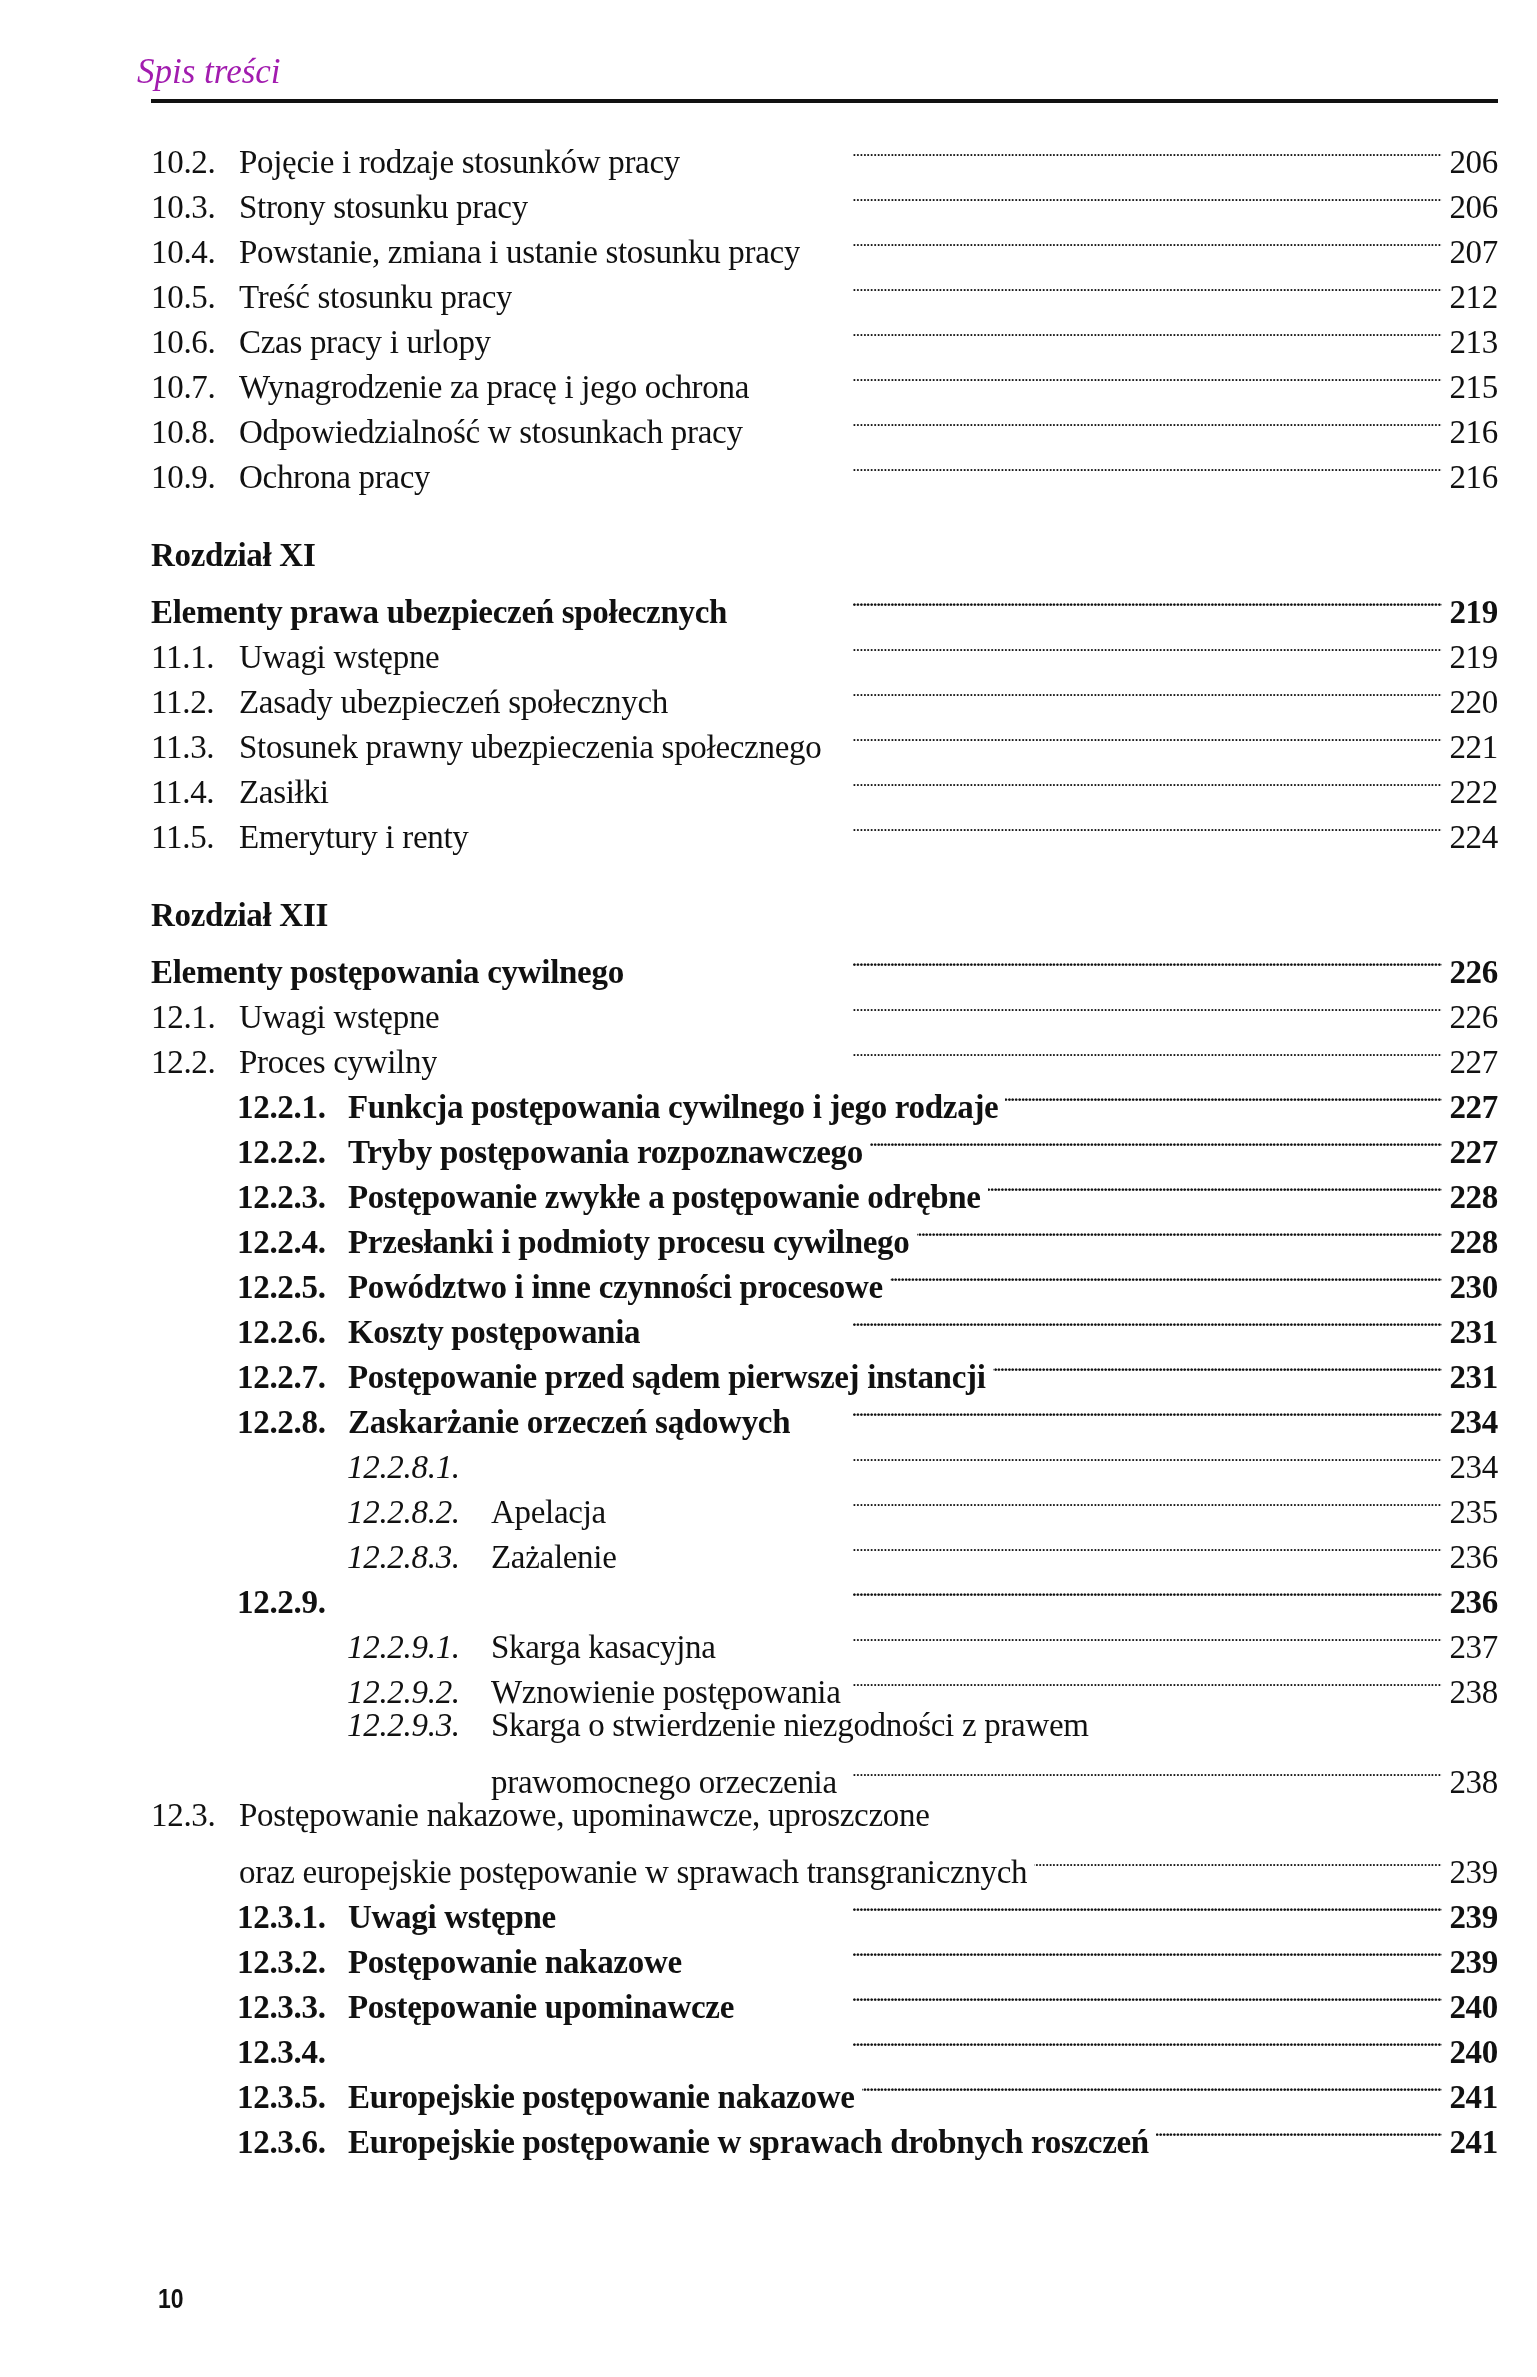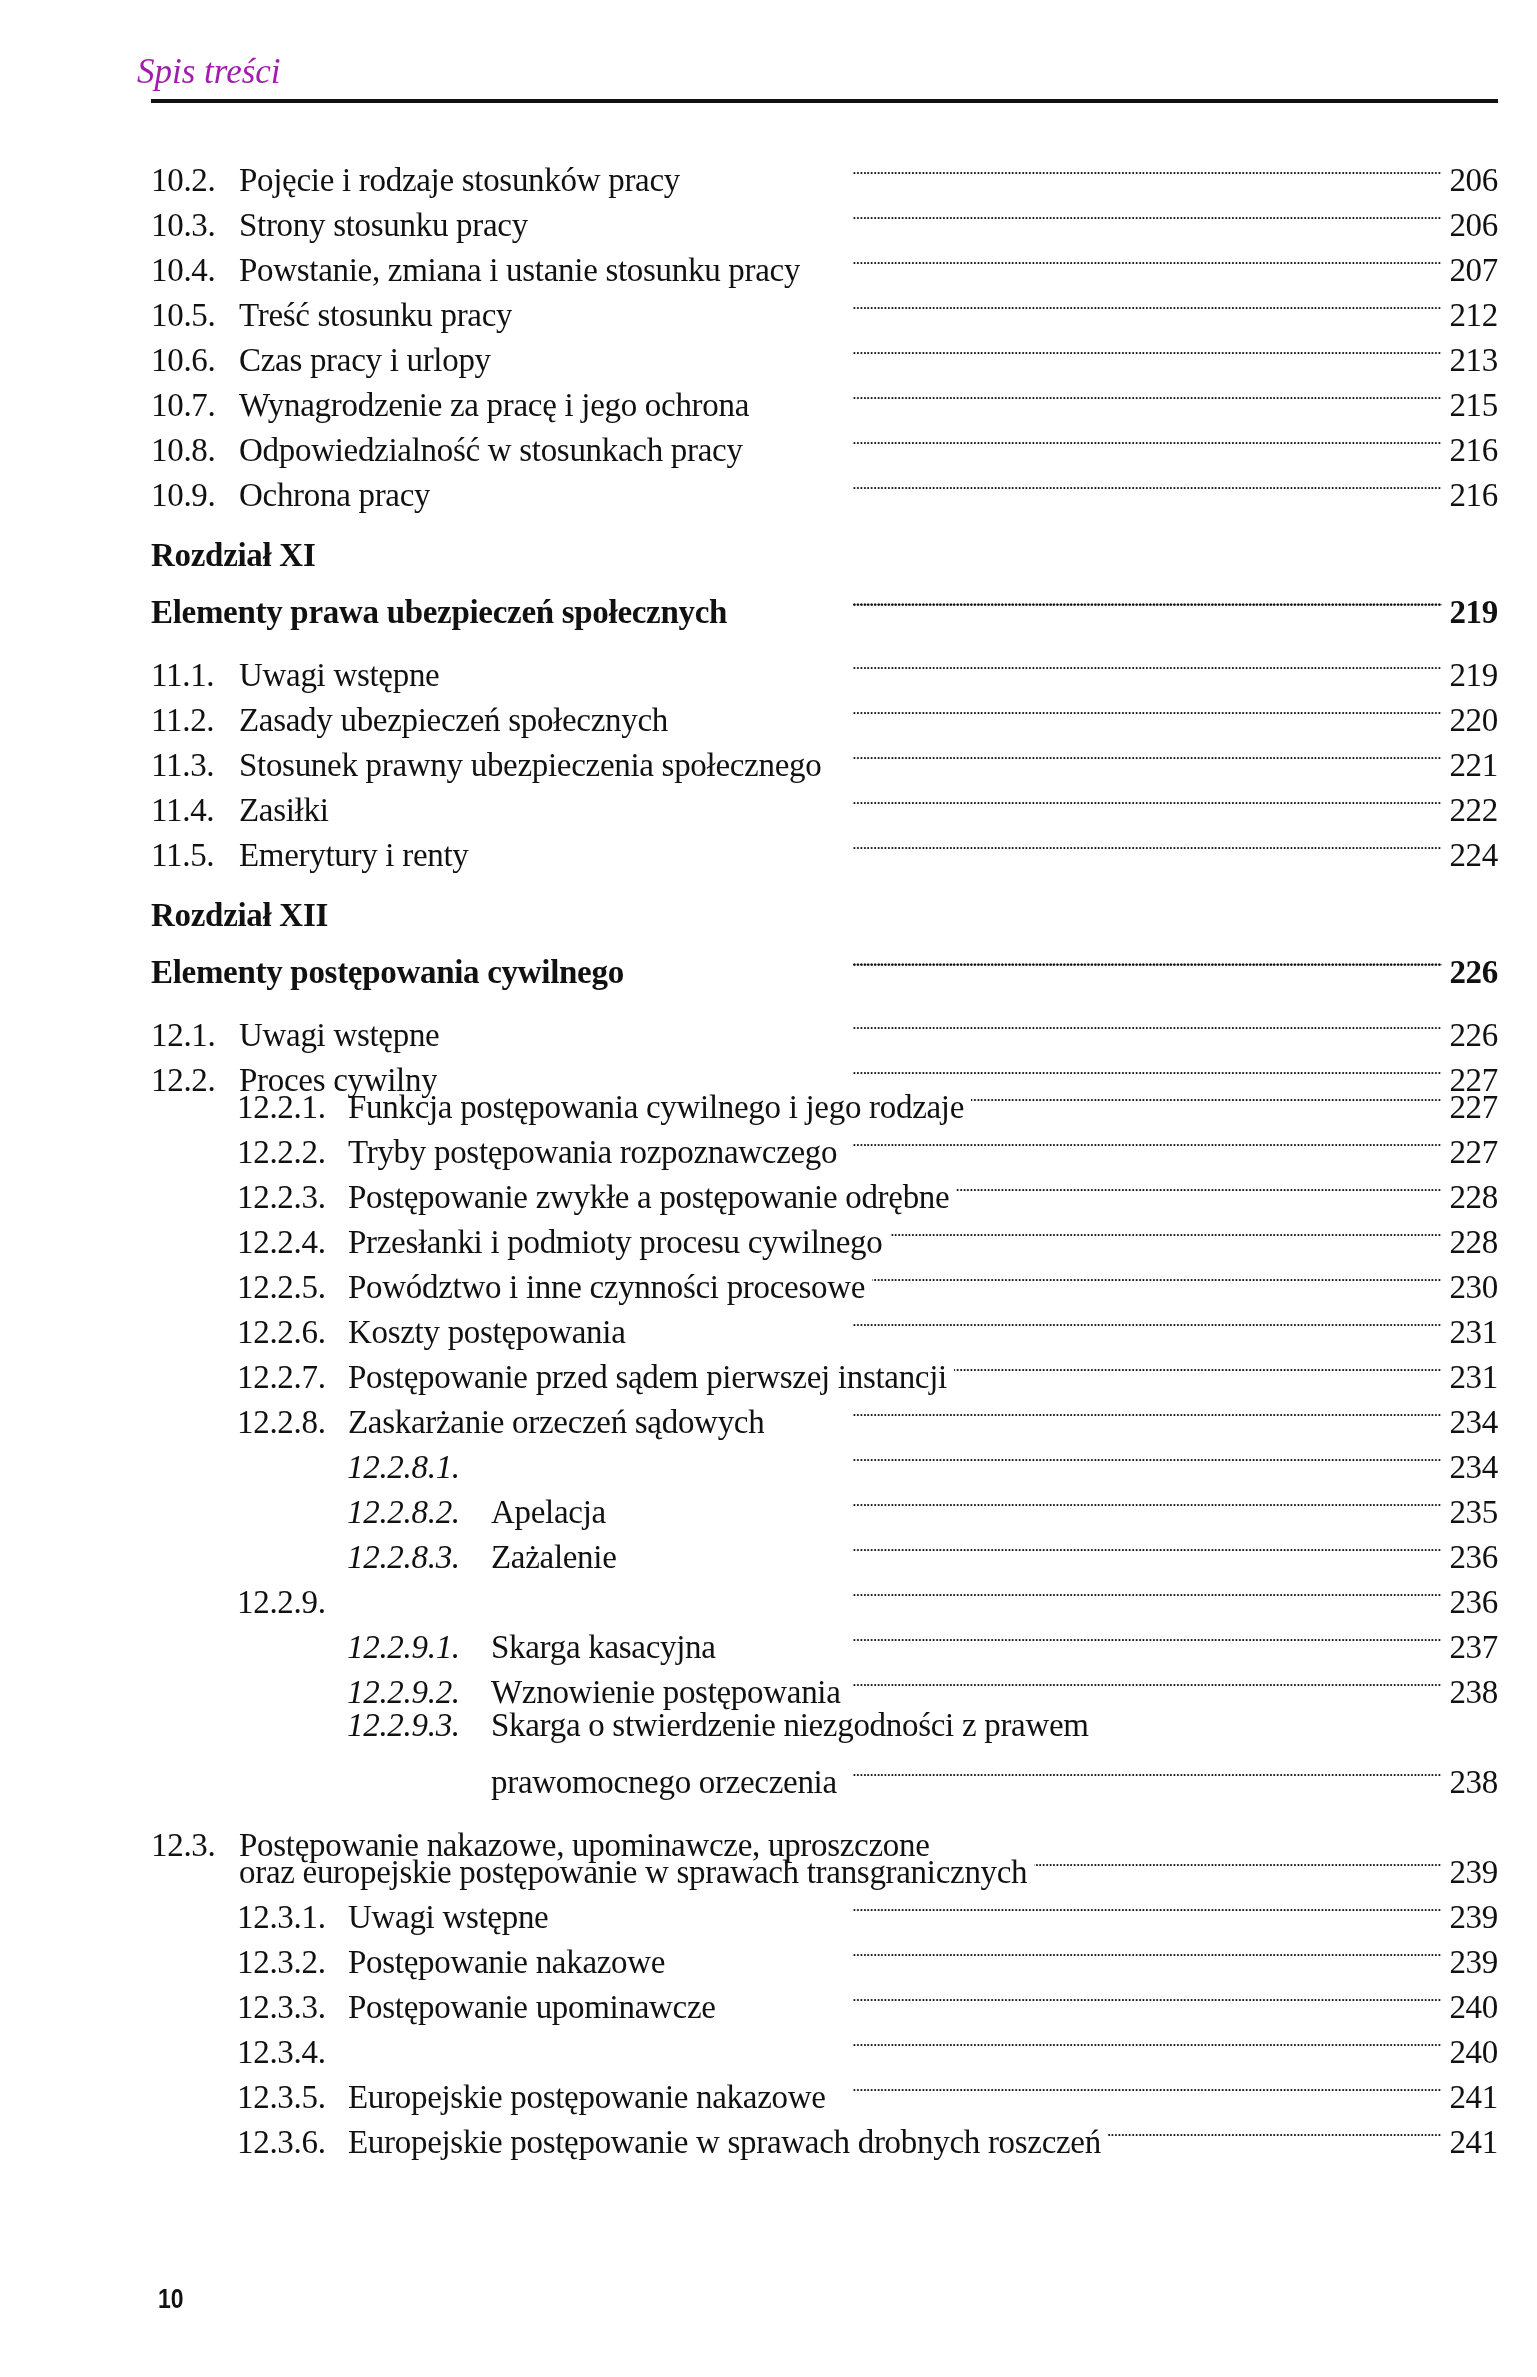--- a/index.html
+++ b/index.html
@@ -22,22 +22,22 @@
     flex: 1 1 auto; overflow: hidden; margin: 0 7px; position: relative; height: 45px;
   }
   .row .leader::before {
     content: ". . . . . . . . . . . . . . . . . . . . . . . . . . . . . . . . . . . . . . . . . . . . . . . . . . . . . . . . . . . . . . . . . . . . . . . . . . . . . . . . . . . . . . . . . . . . . . . . . . . . . . . . . . . . . . . . . . . . . . . . . . . . . . . . . . . . . . . . . . . . . . . . . . . . . . . . . . . . . . . . . . . . . . . . . . . .";
     position: absolute; right: 0; bottom: 0; white-space: nowrap;
     font-size: 17.3px; letter-spacing: -2.6px; line-height: 45px;
     direction: rtl;
   }
   .row .page { flex: 0 0 auto; min-width: 43px; }
   .row.chapter { font-weight: bold; }
-  .l1 .num { width: 88px; margin-top: 30px; }
-  .l2 { padding-left: 86px; }
+  .l1 .num { width: 88px; }
+  .l2 { padding-left: 86px; font-weight: bold; }
   .l2 .num { width: 111px; }
   .l3 { padding-left: 196px; }
   .l3 .num { width: 144px; font-style: italic; }
   .cont1 { padding-left: 88px; }
   .cont3 { padding-left: 340px; }
   .folio {
     position: absolute; left: 158px; top: 2283px;
     font-family: "Liberation Sans", sans-serif; font-weight: bold; font-size: 28px;
     transform: scaleX(0.82); transform-origin: left;
   }

